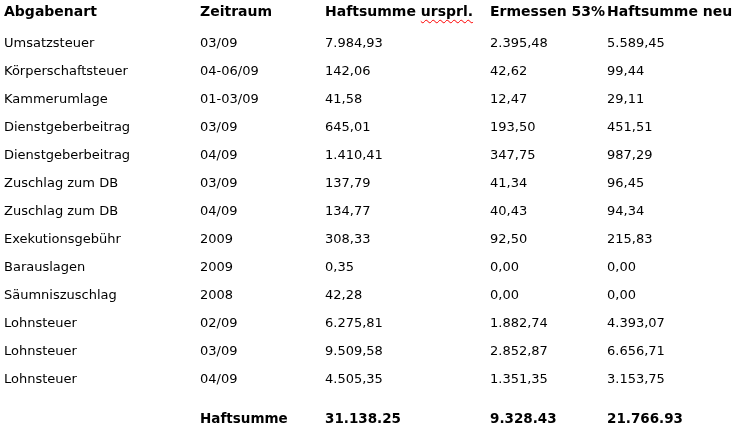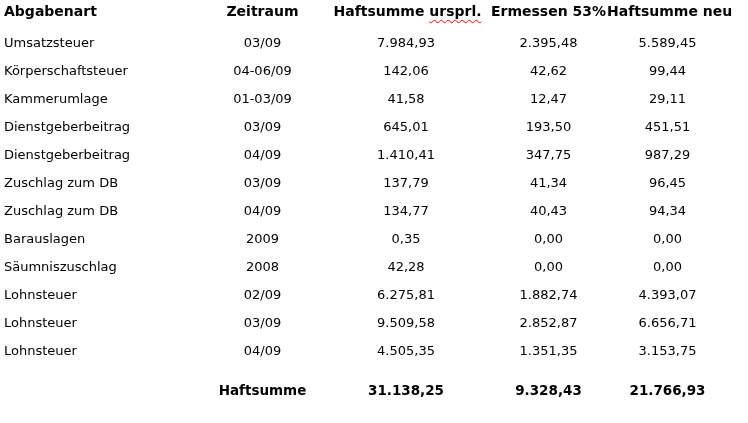--- a/index.html
+++ b/index.html
@@ -24,21 +24,21 @@
   table.doc-table col.c4 { width: 117px; }
   table.doc-table col.c5 { width: 141px; }
   th, td {
     padding: 0;
     font-size: 13px;
     font-weight: normal;
     white-space: nowrap;
     overflow: hidden;
   }
   .left  { text-align: left;  padding-left: 4px; }
-  .right { text-align: center; }
+  .right { text-align: left; }
   td.c5pad, th.c5pad { padding-right: 20px; }
   td.valpad { padding-right: 3px; }
   thead th {
     font-weight: bold;
     font-size: 14px;
     height: 25px;
     vertical-align: top;
     padding-top: 3px;
   }
   tbody td {
@@ -125,20 +125,27 @@
         <td class="right c5pad">96,45</td>
       </tr>
       <tr>
         <td class="left">Zuschlag zum DB</td>
         <td class="right">04/09</td>
         <td class="right valpad">134,77</td>
         <td class="right">40,43</td>
         <td class="right c5pad">94,34</td>
       </tr>
       <tr>
+        <td class="left">Exekutionsgebühr</td>
+        <td class="right">2009</td>
+        <td class="right valpad">308,33</td>
+        <td class="right">92,50</td>
+        <td class="right c5pad">215,83</td>
+      </tr>
+      <tr>
         <td class="left">Barauslagen</td>
         <td class="right">2009</td>
         <td class="right valpad">0,35</td>
         <td class="right">0,00</td>
         <td class="right c5pad">0,00</td>
       </tr>
       <tr>
         <td class="left">Säumniszuschlag</td>
         <td class="right">2008</td>
         <td class="right valpad">42,28</td>

